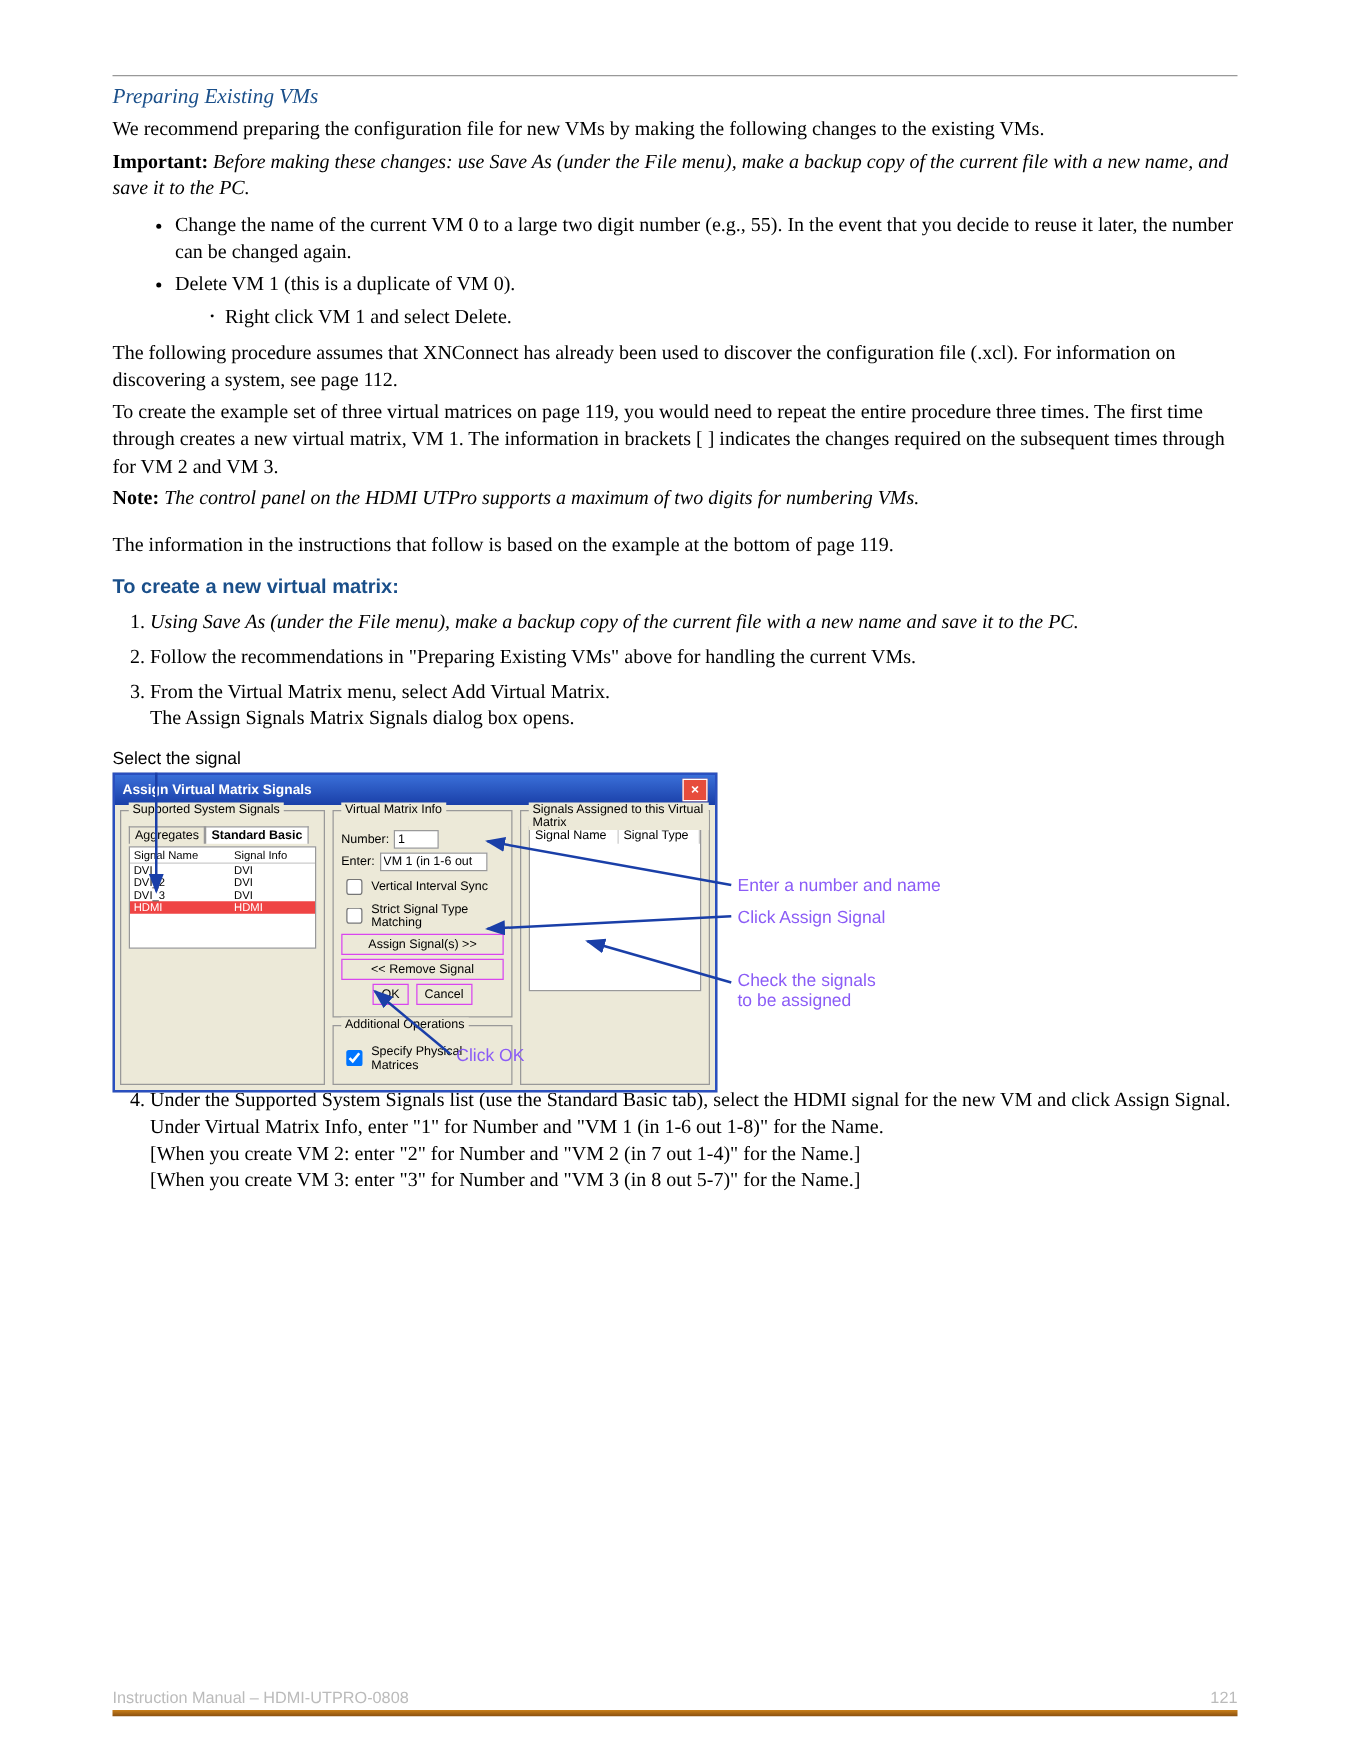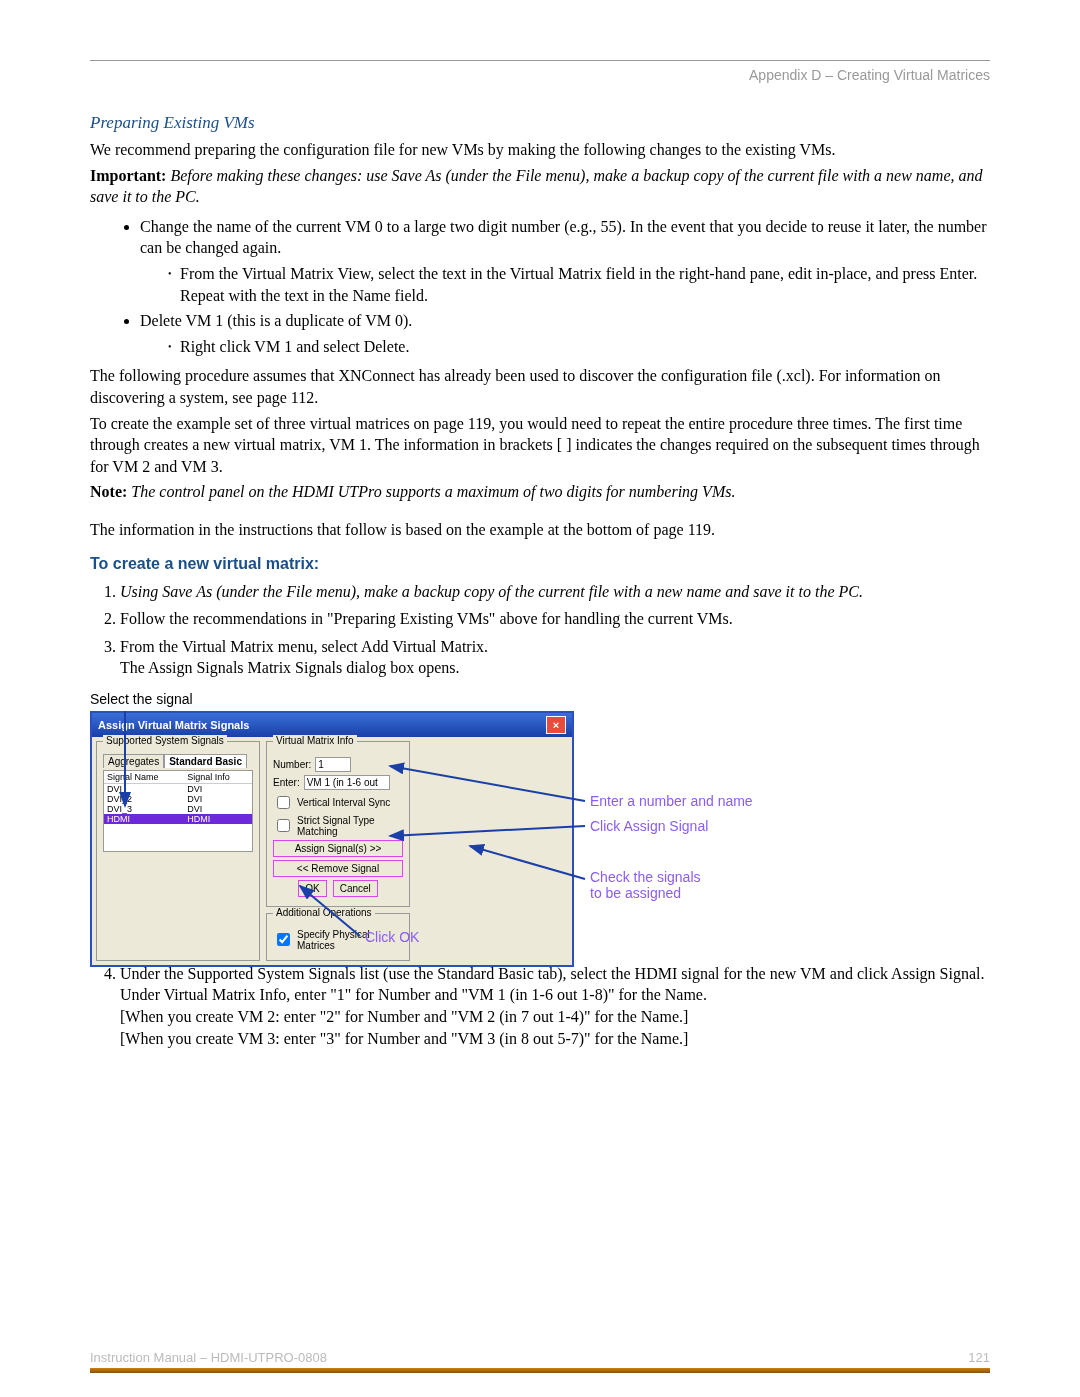--- a/index.html
+++ b/index.html
@@ -32,48 +32,44 @@
 .col1{width:150px}
 .col2{width:130px}
 .col3{flex:1}
 .tabs{display:flex;font-size:10px;margin-bottom:2px}
 .tab{border:1px solid #999;border-bottom:none;padding:1px 4px;background:#ece9d8}
 .tab.active{font-weight:bold;background:#fff}
 .siglist{border:1px solid #999;background:#fff;height:80px;font-size:10px}
 .siglist table{width:100%;border-collapse:collapse}
 .siglist th{text-align:left;font-weight:normal;border-bottom:1px solid #ccc;padding:1px 3px;font-size:9px}
 .siglist td{padding:0 3px;font-size:9px}
-.siglist tr.sel td{background:#6d28d9;color:#fff}
+.siglist tr.sel td{background:#ef4444;color:#fff}
 .frow{display:flex;align-items:center;margin:3px 0;font-size:10px;gap:4px}
 .frow input[type=text]{border:1px solid #999;font-size:10px;padding:1px 2px;font-family:inherit}
 .btn{border:1px solid #d946ef;background:#ece9d8;font-size:10px;padding:2px 6px;display:inline-block;text-align:center}
 .assigned{border:1px solid #999;background:#fff;height:130px}
 .assigned table{width:100%;border-collapse:collapse}
 .assigned th{text-align:left;font-weight:normal;border-right:1px solid #ccc;padding:1px 4px;font-size:10px}
 .callout{position:absolute;font-family:Arial,sans-serif;font-size:14px;color:#8b5cf6}
 svg.arrows{position:absolute;left:0;top:0;pointer-events:none}
 .footer{position:absolute;bottom:32px;left:90px;right:90px;display:flex;justify-content:space-between;color:#bbb;font-family:Arial,sans-serif;font-size:13px}
 .footrule{position:absolute;bottom:24px;left:90px;right:90px;height:5px;background:linear-gradient(#c97f1a,#8a5010)}
 </style>
 </head>
 <body>
 
 <div class="page">
 <div class="hr"></div>
-<div class="header-text">Appendix D – Creating Virtual Matrices</div>
 
 <div class="h-prep">Preparing Existing VMs</div>
 <p>We recommend preparing the configuration file for new VMs by making the following changes to the existing VMs.</p>
 <p class="important"><b>Important:</b><span> Before making these changes: use Save As (under the File menu), make a backup copy of the current file with a new name, and save it to the PC.</span></p>
 
 <ul class="b1">
  <li><span>Change the name of the current VM 0 to a large two digit number (e.g., 55). In the event that you decide to reuse it later, the number can be changed again.</span>
-  <ul class="b2">
-          <li>From the Virtual Matrix View, select the text in the Virtual Matrix field in the right-hand pane, edit in-place, and press Enter. Repeat with the text in the Name field.</li>
-        </ul>
  </li>
  <li><span>Delete VM 1 (this is a duplicate of VM 0).</span>
   <ul class="b2">
           <li>Right click VM 1 and select Delete.</li>
         </ul>
  </li>
 </ul>
 
 <p>The following procedure assumes that XNConnect has already been used to discover the configuration file (.xcl). For information on discovering a system, see page 112.</p>
 <p>To create the example set of three virtual matrices on page 119, you would need to repeat the entire procedure three times. The first time through creates a new virtual matrix, VM 1. The information in brackets [ ] indicates the changes required on the subsequent times through for VM 2 and VM 3.</p>
@@ -158,20 +154,33 @@
                 <span class="btn">OK</span>
                 <span class="btn">Cancel</span>
               </div>
     </div>
     <div class="grp col2">
      <div class="grp-title">Additional Operations</div>
      <div class="frow">
                 <input type="checkbox" checked="" style="">
                 <span>Specify Physical Matrices</span>
               </div>
+    </div>
+   </div>
+   <div class="grp col3">
+    <div class="grp-title">Signals Assigned to this Virtual Matrix</div>
+    <div class="assigned">
+     <table>
+                <tbody>
+                  <tr>
+                    <th>Signal Name</th>
+                    <th>Signal Type</th>
+                  </tr>
+                </tbody>
+              </table>
     </div>
    </div>
   </div>
  </div>
 
  <svg class="arrows" width="700" height="240">
   <defs>
           <marker id="ah" markerWidth="8" markerHeight="8" refX="7" refY="3" orient="auto">
             <path d="M0,0 L8,3 L0,6 Z" fill="#1a3fa8"></path>
           </marker>

